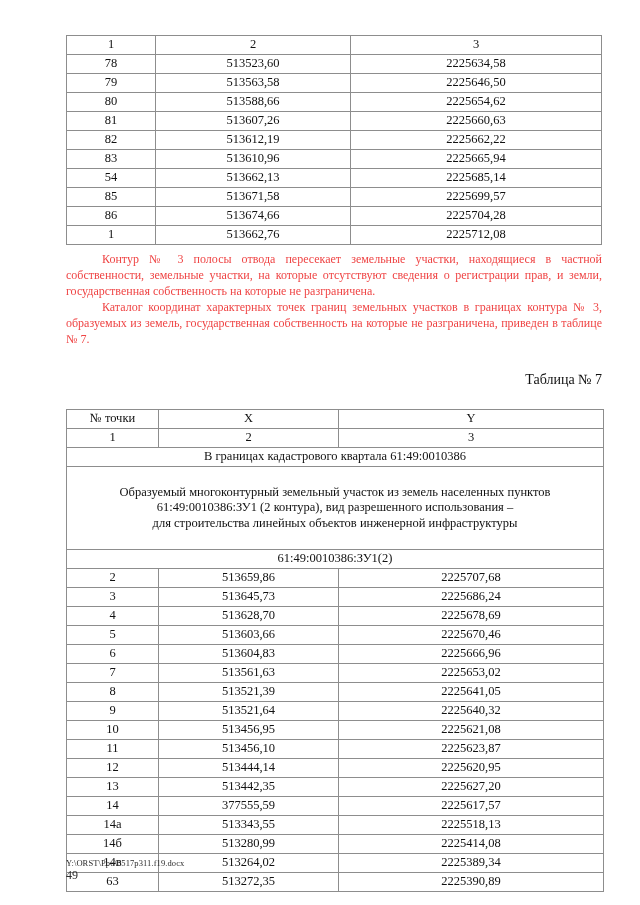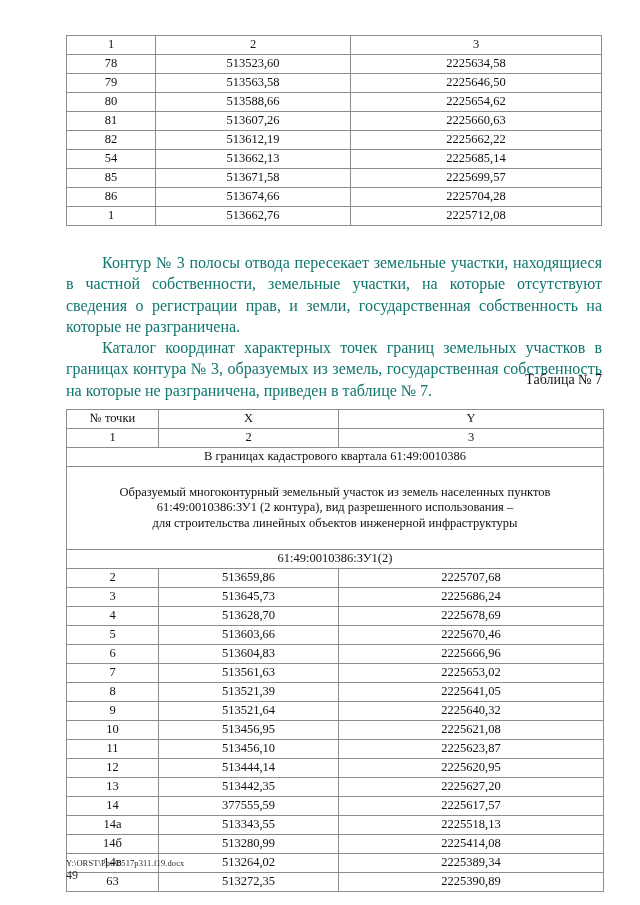--- a/index.html
+++ b/index.html
@@ -69,25 +69,25 @@
     padding: 18px 6px;
     line-height: 1.22;
     height: auto;
   }
 
   
   .body-text {
     position: absolute;
     left: 66px;
     width: 536px;
-    font-size: 16px;
+    font-size: 12px;
     line-height: 1.33;
     text-align: justify;
     text-justify: inter-word;
-    color: #0f766e;
+    color: #ef4444;
   }
   .body-text p {
     margin: 0;
     text-indent: 36px;
     text-align: justify;
   }
   #para-block { top: 252px; }
 
   .table-caption {
     position: absolute;
@@ -151,20 +151,25 @@
           <td>81</td>
           <td>513607,26</td>
           <td>2225660,63</td>
         </tr>
         <tr>
           <td>82</td>
           <td>513612,19</td>
           <td>2225662,22</td>
         </tr>
         <tr>
+          <td>83</td>
+          <td>513610,96</td>
+          <td>2225665,94</td>
+        </tr>
+        <tr>
           <td>54</td>
           <td>513662,13</td>
           <td>2225685,14</td>
         </tr>
         <tr>
           <td>85</td>
           <td>513671,58</td>
           <td>2225699,57</td>
         </tr>
         <tr>

